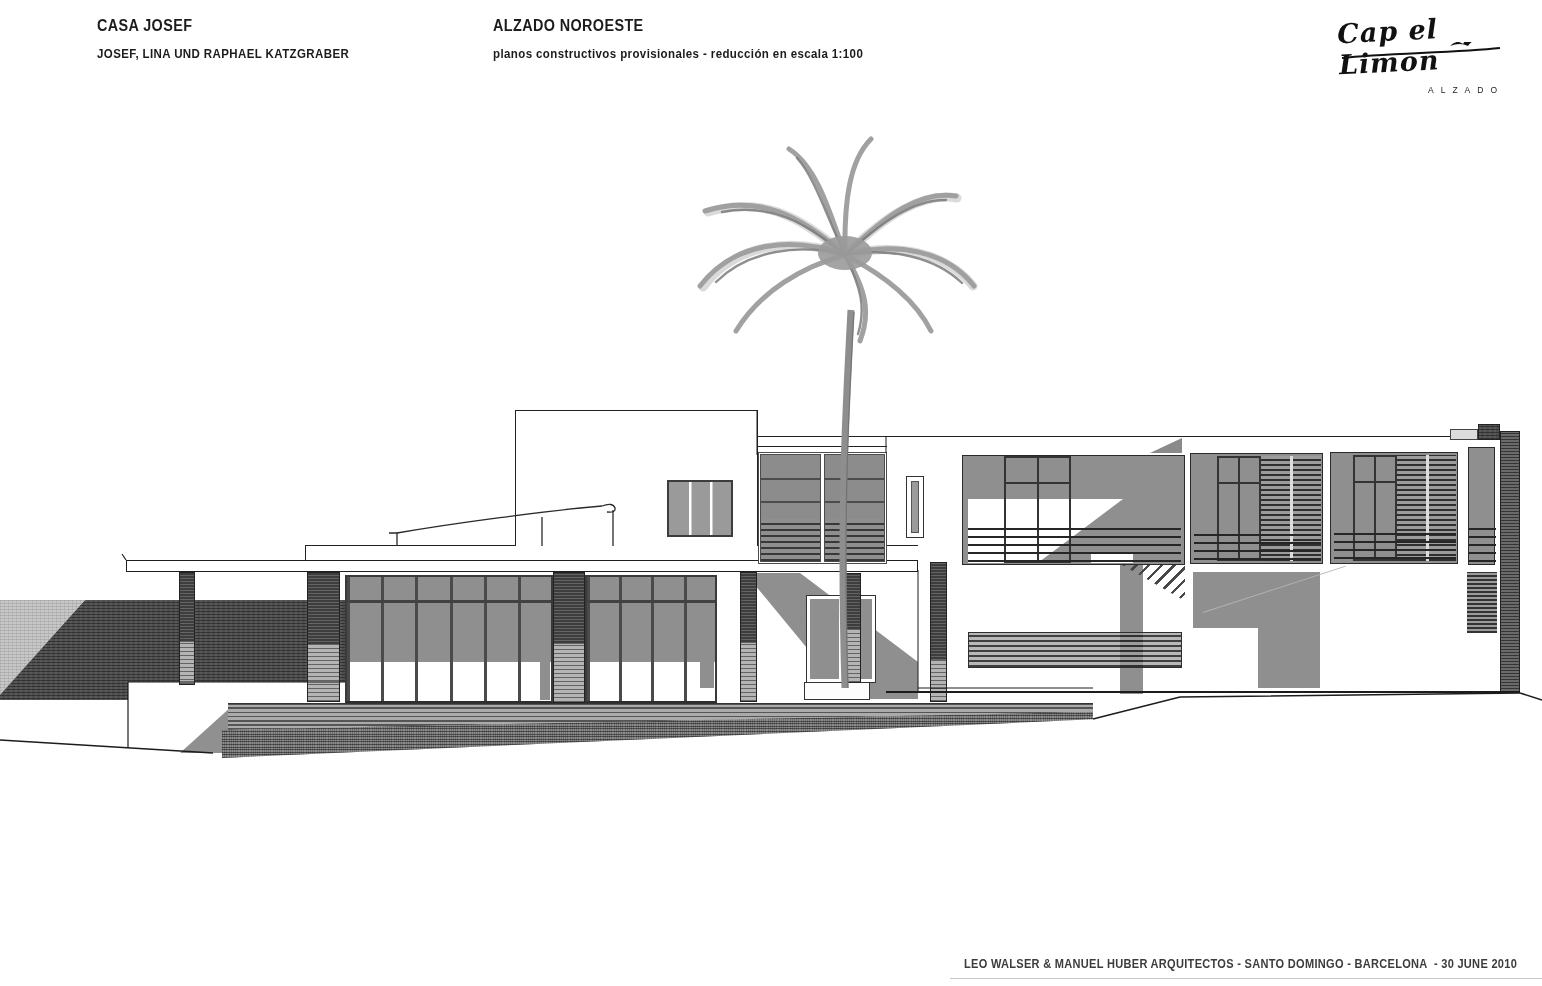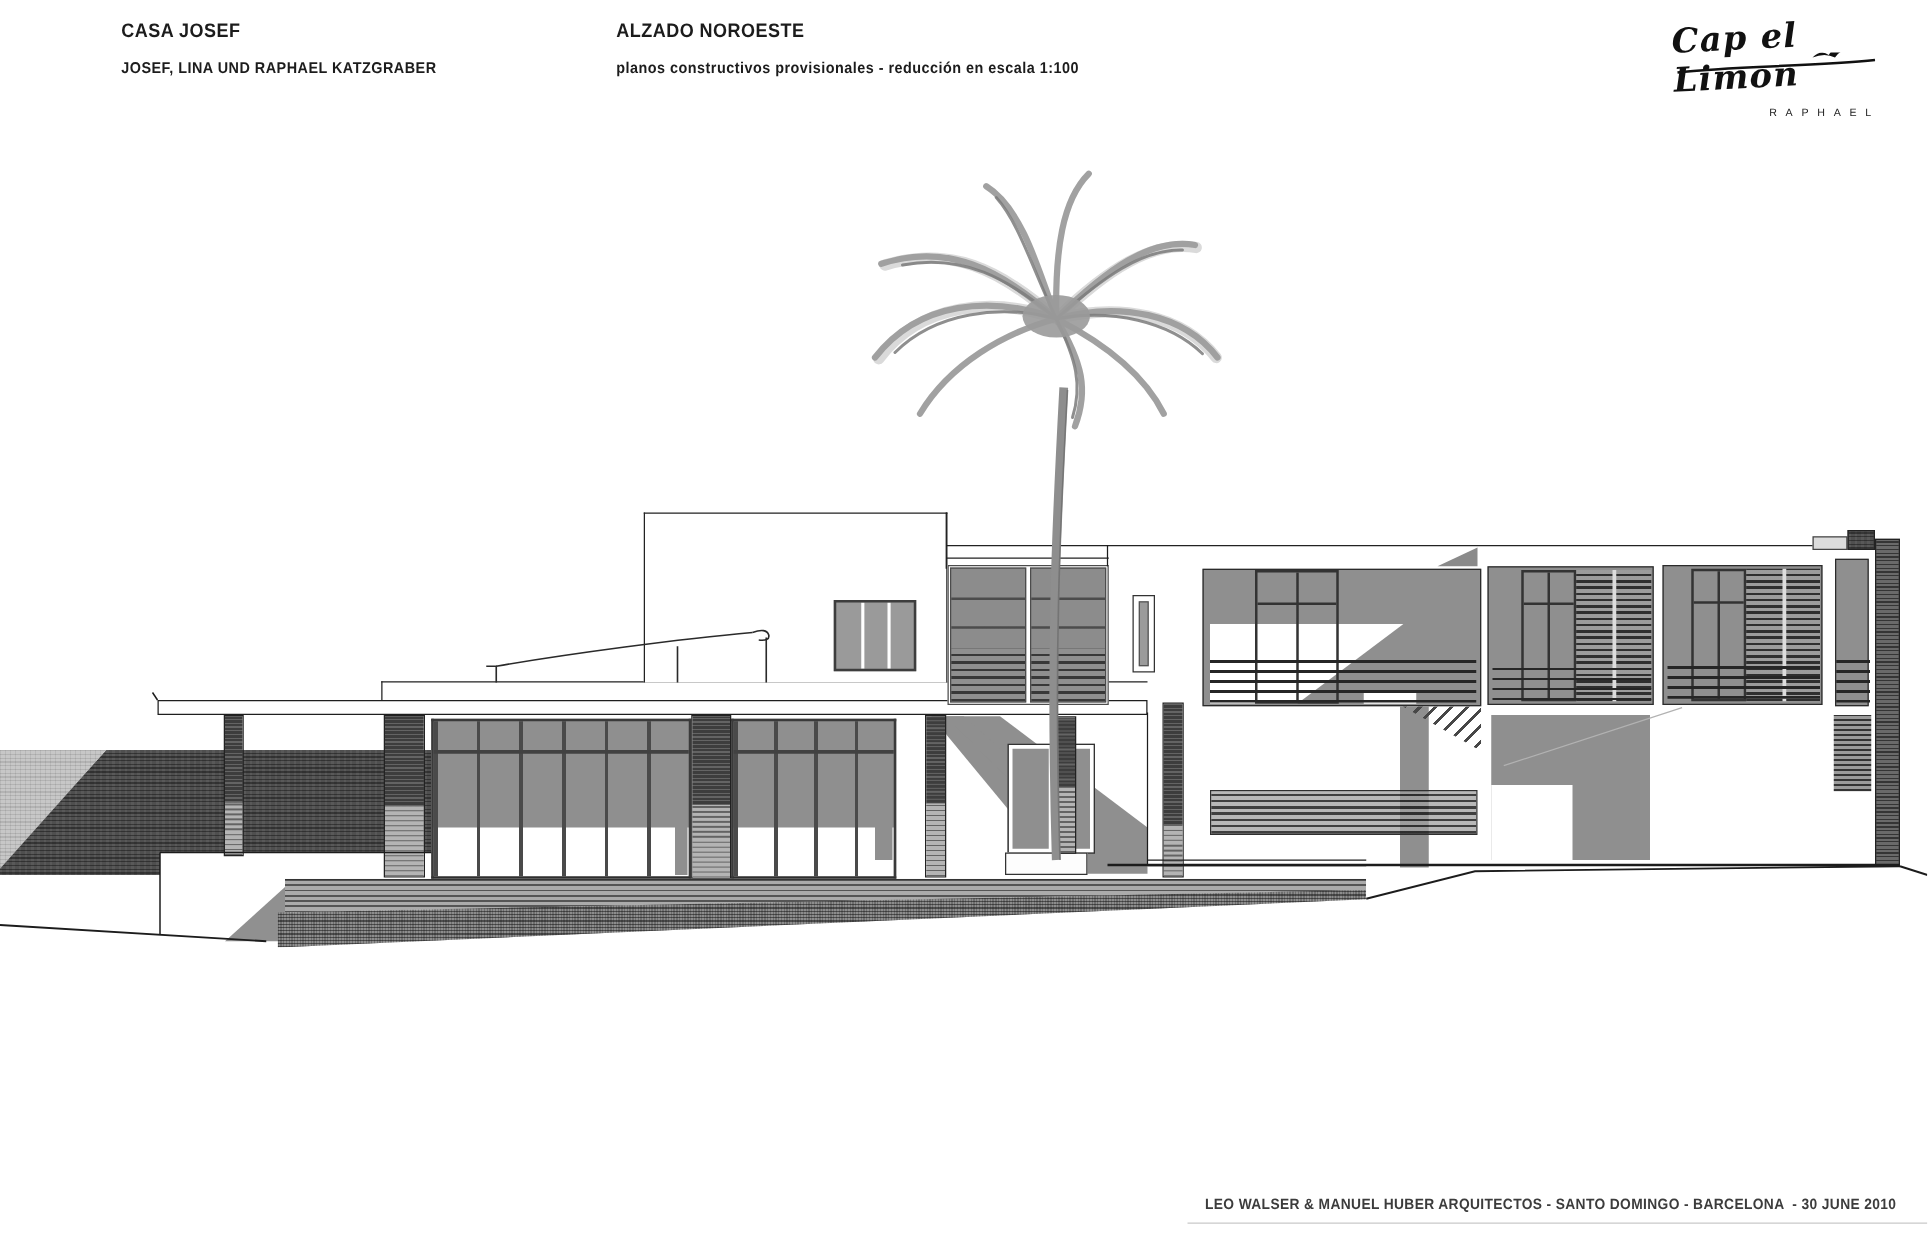--- a/index.html
+++ b/index.html
@@ -71,21 +71,21 @@
   <div class="abs txt h2" style="left:97px;top:47px;">JOSEF, LINA UND RAPHAEL KATZGRABER</div>
   <div class="abs txt h1" style="left:493px;top:16px;">ALZADO NOROESTE</div>
   <div class="abs txt h2" style="left:493px;top:47px;">planos constructivos provisionales - reducción en escala 1:100</div>
 
   <div class="abs" style="left:1338px;top:14px;width:168px;">
     <div class="logo-script">Cap el Limon</div>
     <svg class="abs" style="left:0;top:28px;" width="168" height="22">
       <path d="M4,16 C45,11 118,11 162,6" stroke="#111" stroke-width="2" fill="none"></path>
       <path d="M112,4 q7,-7 13,-2 q5,-9 14,-4 q-6,1 -9,6 q-8,-4 -18,0" fill="#111"></path>
     </svg>
-    <div class="logo-sub" style="margin-top:9px;padding-right:2px;">RAPHAEL</div>
+    <div class="logo-sub" style="margin-top:9px;padding-right:2px;">ALZADO</div>
   </div>
 
   <svg class="abs" style="left:0;top:0;" width="1542" height="986">
 
     <polygon points="745,573 800,573 918,662 918,699 849,699" fill="#8f8f8f"></polygon>
     <polygon points="757,573 771,573 855,648 855,672" fill="#8f8f8f"></polygon>
 
     <polygon points="758,453 773,453 758,473" fill="#8f8f8f"></polygon>
 
     <polygon points="737,480 757,455 757,480" fill="#7f7f7f"></polygon>

